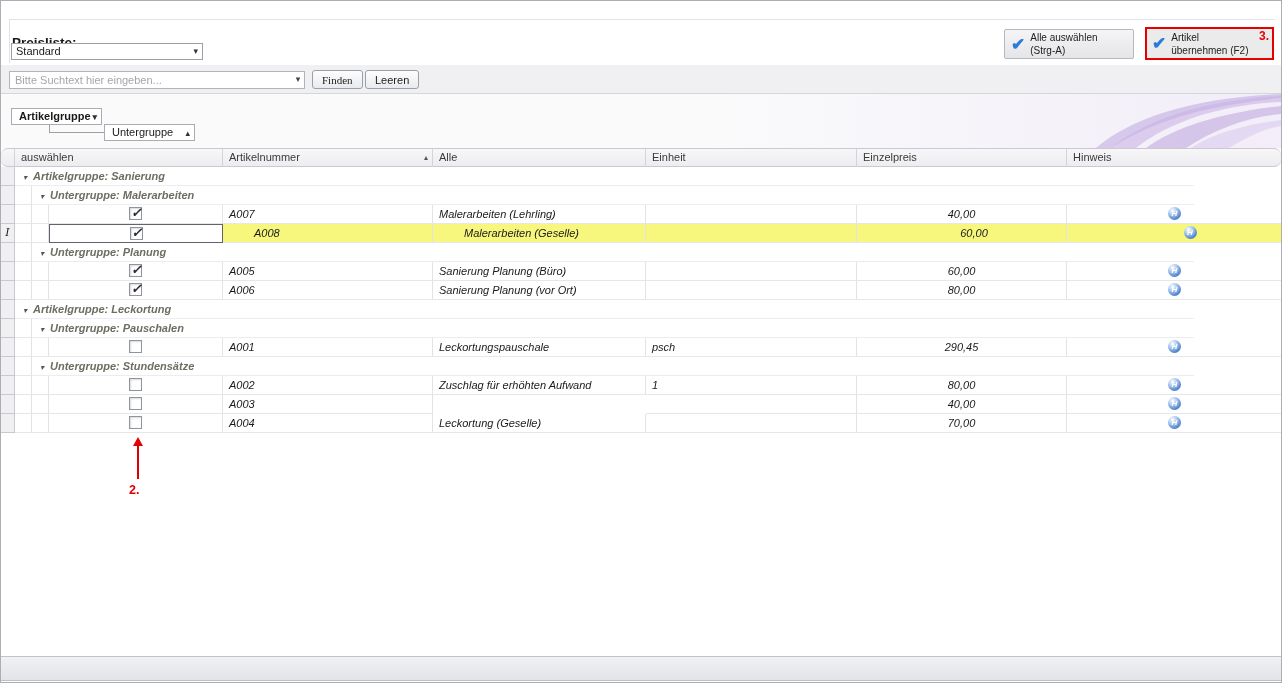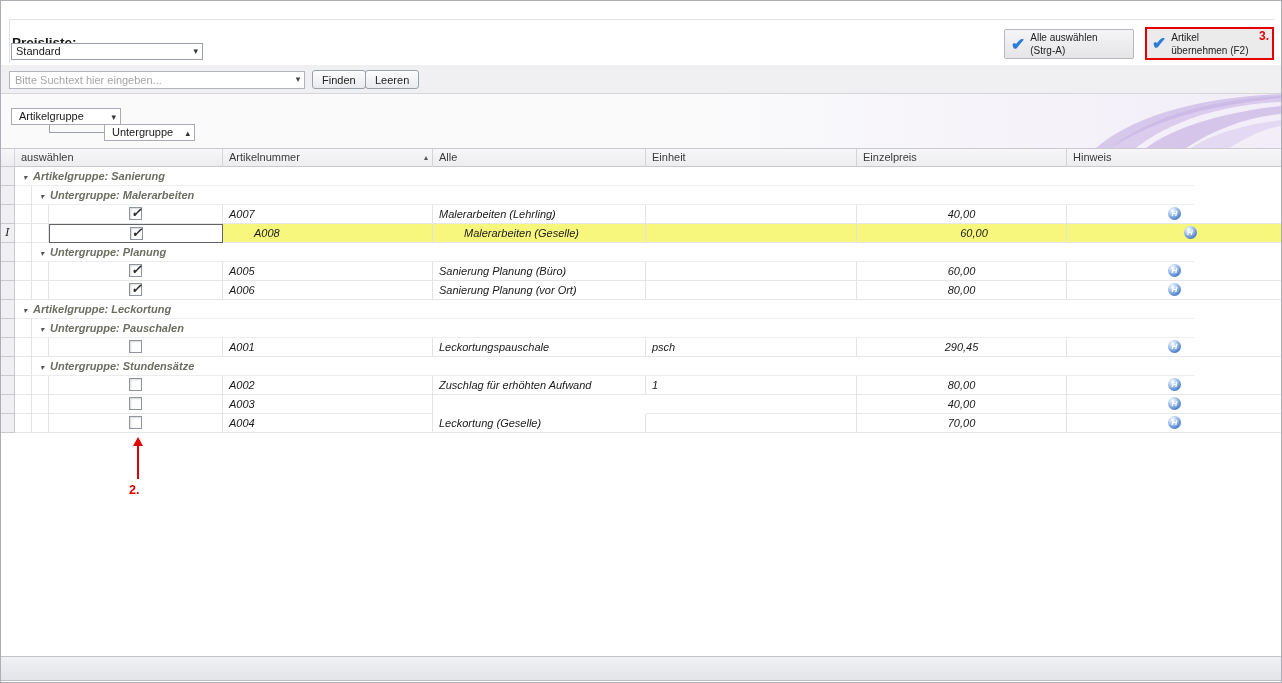--- a/index.html
+++ b/index.html
@@ -33,36 +33,36 @@
   
   .searchbar{position:absolute;left:0;top:64px;width:100%;height:29px;background:#f0f0f2;
     border-bottom:1px solid #d5d5da;}
   .search-input{position:absolute;left:8px;top:6px;width:296px;height:18px;border:1px solid #b0b4bc;
     background:#fff;font-family:"Liberation Sans",sans-serif;font-size:11px;padding:0 18px 0 5px;color:#333;}
   .search-input::placeholder{color:#a6a6a6;}
   .search-arrow{position:absolute;left:290px;top:6px;width:14px;height:18px;font-size:9px;
     color:#444;text-align:center;line-height:17px;}
   .btn-small{position:absolute;top:5px;height:19px;border:1px solid #9aa0a8;border-radius:3px;
     background:linear-gradient(#fdfdfe,#e9eaee);font-size:11px;line-height:16px;padding:0 9px;color:#222;}
-  .btn-find{left:311px;}
+  .btn-find{left:311px;font-family:Liberation Serif, serif;}
   .btn-clear{left:364px;}
   
   .grouppanel{position:absolute;left:0;top:93px;width:100%;height:54px;
     background:linear-gradient(to right,#fafafb 55%,#f2edf8);border-bottom:0;}
   .swirl{position:absolute;right:0;top:0;width:320px;height:54px;}
   .chip{position:absolute;height:17px;background:#fff;border:1px solid #a8acb4;font-size:11px;
     line-height:15px;padding:0 18px 0 7px;}
   .chip .combo-arrow{line-height:16px;}
-  .chip1{left:10px;top:14px;width:110px;}
+  .chip1{left:10px;top:14px;width:91px;font-weight:bold;}
   .chip2{left:103px;top:30px;width:91px;}
   .chip-connector{position:absolute;left:48px;top:31px;width:55px;height:8px;
     border-left:1px solid #9aa0a8;border-bottom:1px solid #9aa0a8;}
   
   .thead{position:absolute;left:0;top:147px;width:100%;height:19px;
-    background:linear-gradient(#f7f7f9,#ededf0);border-top:1px solid #c9c9cf;border-bottom:1px solid #c9c9cf;}
+    background:linear-gradient(#f7f7f9,#ededf0);border-top:1px solid #c9c9cf;border-bottom:1px solid #c9c9cf;border-radius:7px;}
   .hcell{position:absolute;top:0;height:18px;font-size:11px;line-height:17px;color:#3a3a3a;
     padding:0 6px;border-right:1px solid #d4d4d8;white-space:nowrap;overflow:hidden;}
   .h-corner{left:0;width:14px;padding:0;}
   .h-check{left:14px;width:208px;}
   .h-art{left:222px;width:210px;}
   .h-text{left:432px;width:213px;}
   .h-einheit{left:645px;width:211px;}
   .h-preis{left:856px;width:210px;}
   .h-hin{left:1066px;width:215px;border-right:none;}
   .sort-icon{position:absolute;right:4px;top:0;font-size:8px;color:#555;}

